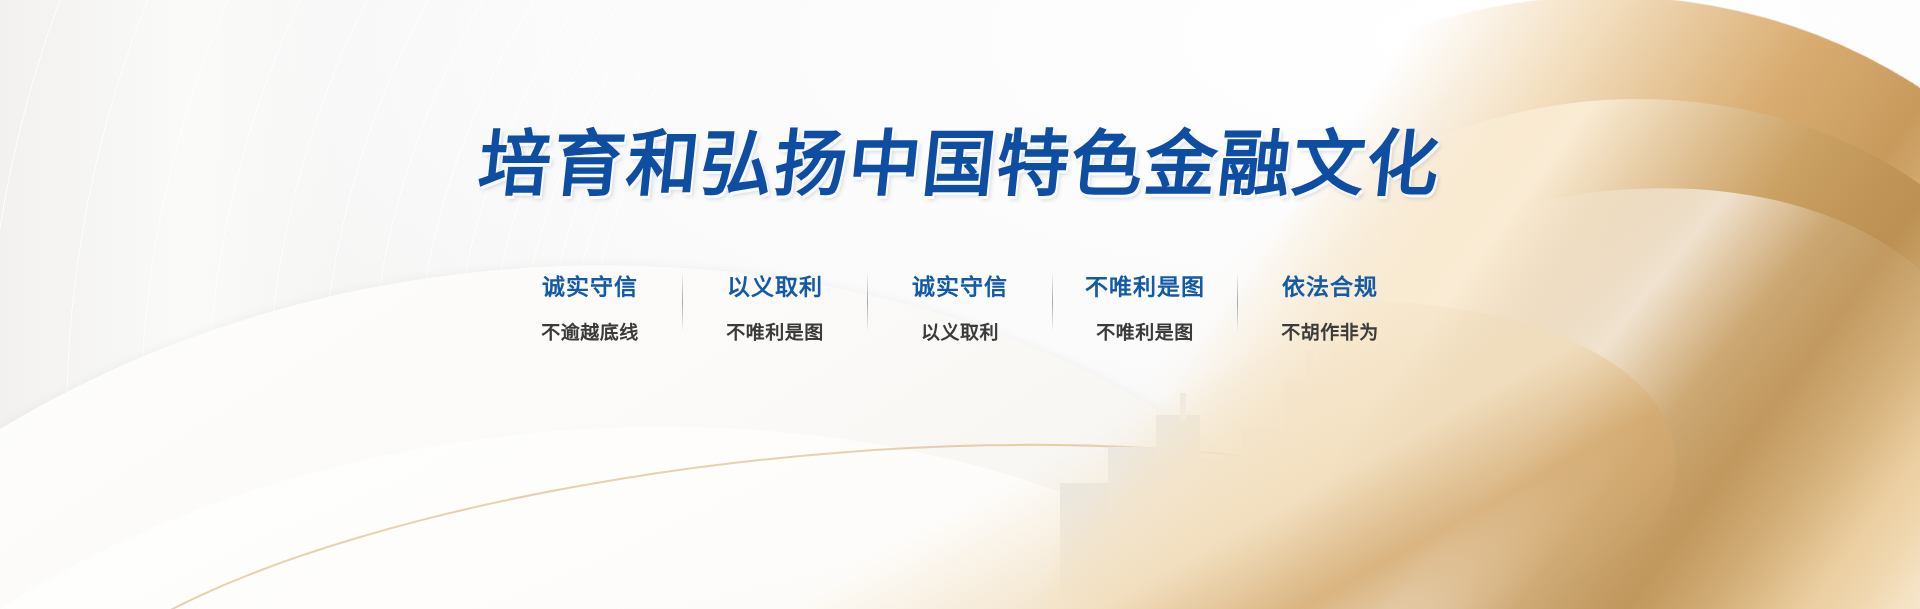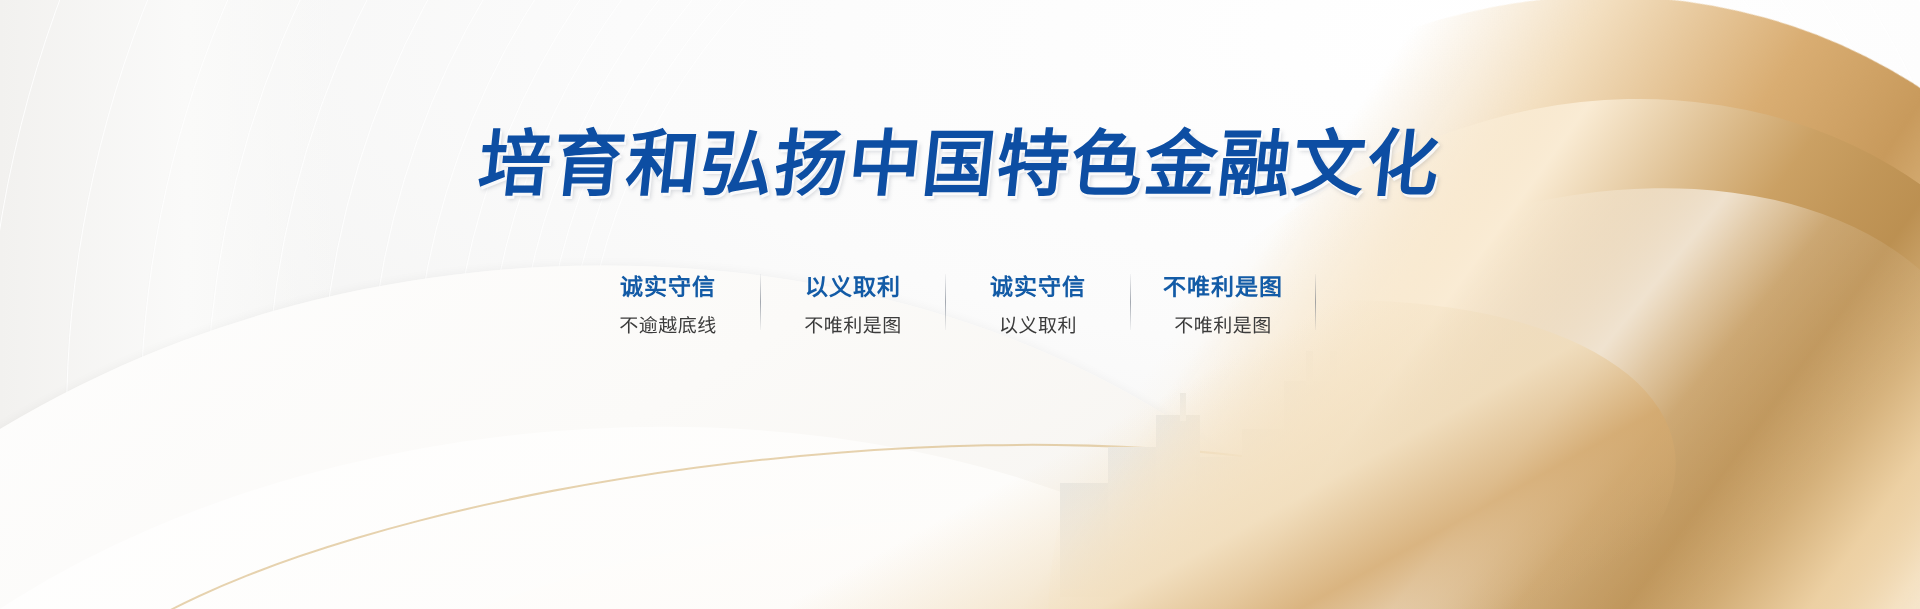--- a/index.html
+++ b/index.html
@@ -194,23 +194,23 @@
     font-family:"DejaVu Sans","Liberation Sans",sans-serif;
     font-weight:bold;
     font-size:23px;
     line-height:30px;
     letter-spacing:1px;
     color:#135ba6;
     white-space:nowrap;
     text-align:right;
   }
   .slogan-sub{
-    margin-top:10px;
+    margin-top:17px;
     font-family:"DejaVu Sans","Liberation Sans",sans-serif;
-    font-weight:normal;
+    font-weight:bold;
     font-size:19px;
     line-height:26px;
     letter-spacing:0.5px;
     color:#3b3b3b;
     white-space:nowrap;
   }
   .divider{
     width:1px;
     height:56px;
     margin:2px 14px 0 14px;
@@ -378,16 +378,20 @@
         <div class="slogan-sub">以义取利</div>
       </div>
       <div class="divider"></div>
 
       <div class="slogan">
         <div class="slogan-title">不唯利是图</div>
         <div class="slogan-sub">不唯利是图</div>
       </div>
       <div class="divider"></div>
 
+      <div class="slogan">
+        <div class="slogan-title">依法合规</div>
+        <div class="slogan-sub">不胡作非为</div>
+      </div>
 
     </div>
   </div>
 </div>
 
 </body></html>

